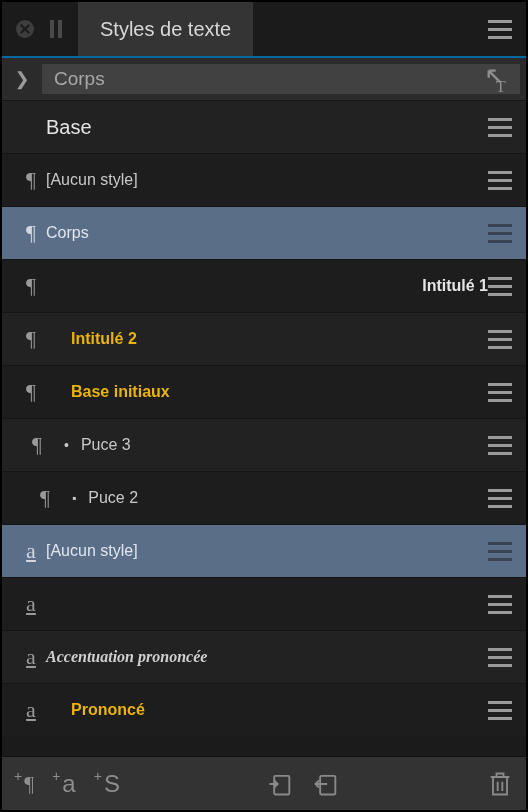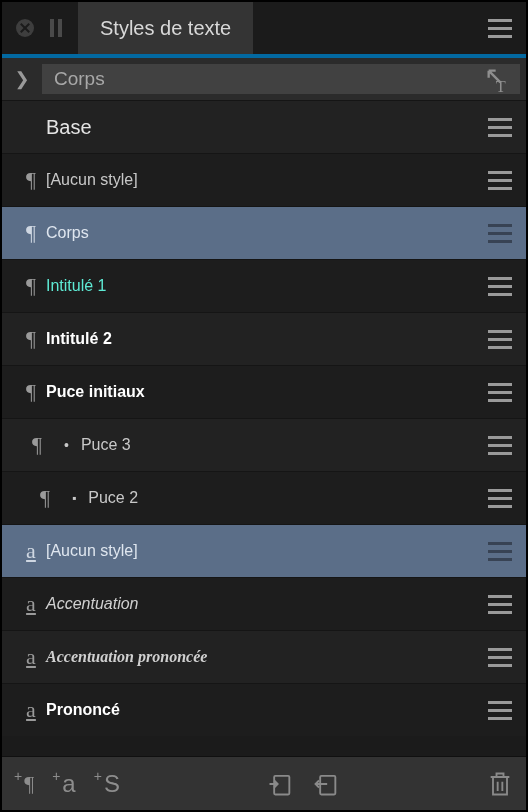--- a/index.html
+++ b/index.html
@@ -17,21 +17,21 @@
     height: 100%;
     border: 2px solid #000;
     background: #1b1b1b;
   }
   
   .titlebar {
     display: flex;
     align-items: center;
     height: 56px;
     background: #1b1b1b;
-    border-bottom: 4px solid #0369a1;
+    border-bottom: 2px solid #0369a1;
   }
   .close-dot {
     width: 18px; height: 18px;
     border-radius: 50%;
     background: #3e3e3e;
     margin-left: 14px;
     position: relative;
   }
   .close-dot::before, .close-dot::after {
     content: "";
@@ -112,24 +112,24 @@
   .row .label {
     flex: 1;
     font-size: 16px;
   }
   .row.base-row .label { font-size: 20px; color: #e4e4e4; }
   .row .burger { margin-left: auto; margin-right: 14px; }
   .indent-2 .type-icon { margin-left: 6px; }
   .indent-3 .type-icon { margin-left: 14px; }
   .bullet { margin: 0 12px; font-size: 14px; }
   .bullet.square { font-size: 12px; }
-  .bold { font-weight: 700; color:#ffffff; }
+  .bold { font-weight: 700; color:#eab308;margin-left:25px; }
   .italic { font-style: italic; color:#d0d0d0;}
   .bolditalic { font-weight:700; font-style: italic; color:#d0d0d0;font-family:Liberation Serif, serif;}
-  .h1 { font-weight:400; font-size:25px; color:#5eead4; text-align:left; }
+  .h1 { font-weight:700; font-size:25px; color:#e5e5e5; text-align:right; }
   
   .para-mark {
     font-family: Georgia, serif;
     font-size: 22px;
   }
   .char-mark {
     font-family: Georgia, serif;
     text-decoration: underline;
     font-size: 22px;
   }
@@ -250,21 +250,21 @@
       <div class="label bold">Intitulé 2</div>
       <div class="burger">
           <span></span>
           <span></span>
           <span></span>
         </div>
     </div>
 
     <div class="row alt">
       <div class="type-icon para-mark">¶</div>
-      <div class="label bold">Puce initiaux</div>
+      <div class="label bold">Base initiaux</div>
       <div class="burger">
           <span></span>
           <span></span>
           <span></span>
         </div>
     </div>
 
     <div class="row indent-2">
       <div class="type-icon para-mark">¶</div>
       <span class="bullet">•</span>
@@ -292,21 +292,20 @@
       <div class="label">[Aucun style]</div>
       <div class="burger">
           <span></span>
           <span></span>
           <span></span>
         </div>
     </div>
 
     <div class="row alt">
       <div class="type-icon char-mark">a</div>
-      <div class="label italic">Accentuation</div>
       <div class="burger">
           <span></span>
           <span></span>
           <span></span>
         </div>
     </div>
 
     <div class="row">
       <div class="type-icon char-mark">a</div>
       <div class="label bolditalic">Accentuation prononcée</div>

